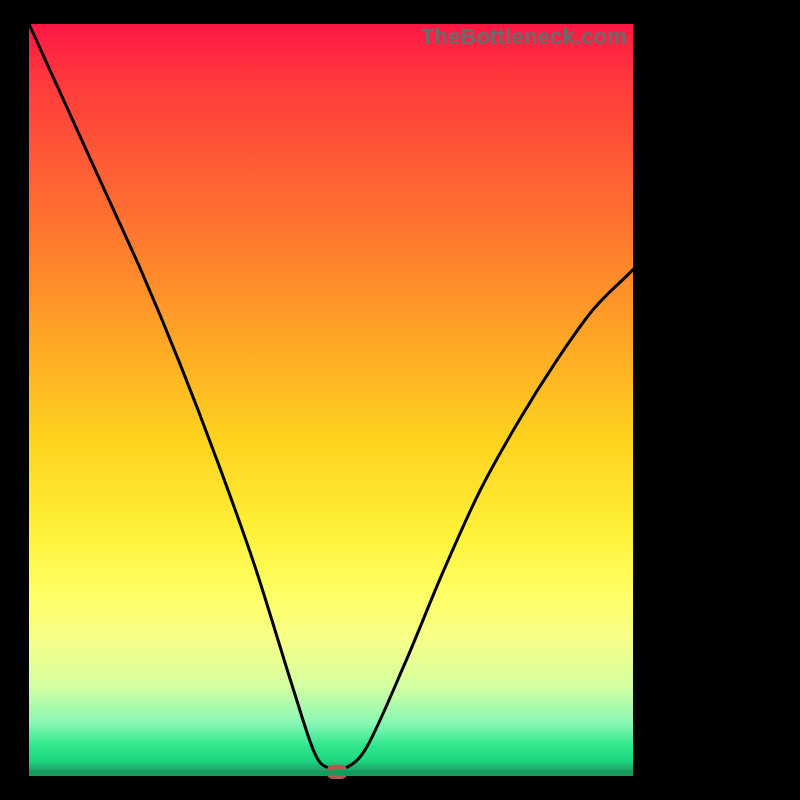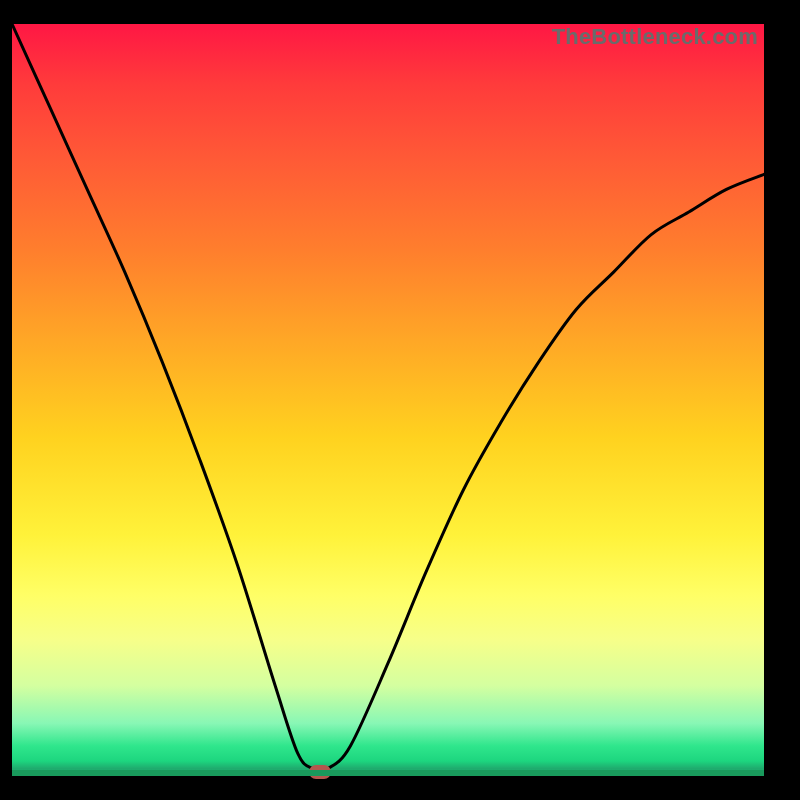--- a/index.html
+++ b/index.html
@@ -13,23 +13,23 @@
   .frame {
     position: absolute;
     left: 0;
     top: 0;
     width: 800px;
     height: 800px;
     background: #000;
   }
   .plot-area {
     position: absolute;
-    left: 12px;
+    left: 29px;
     top: 24px;
-    width: 752px;
+    width: 604px;
     height: 752px;
     background: linear-gradient(to bottom,
       #ff1744 0%,
       #ff3b3b 8%,
       #ff5a36 18%,
       #ff7e2d 30%,
       #ffa726 42%,
       #ffd21f 55%,
       #fff23a 68%,
       #ffff66 76%,

